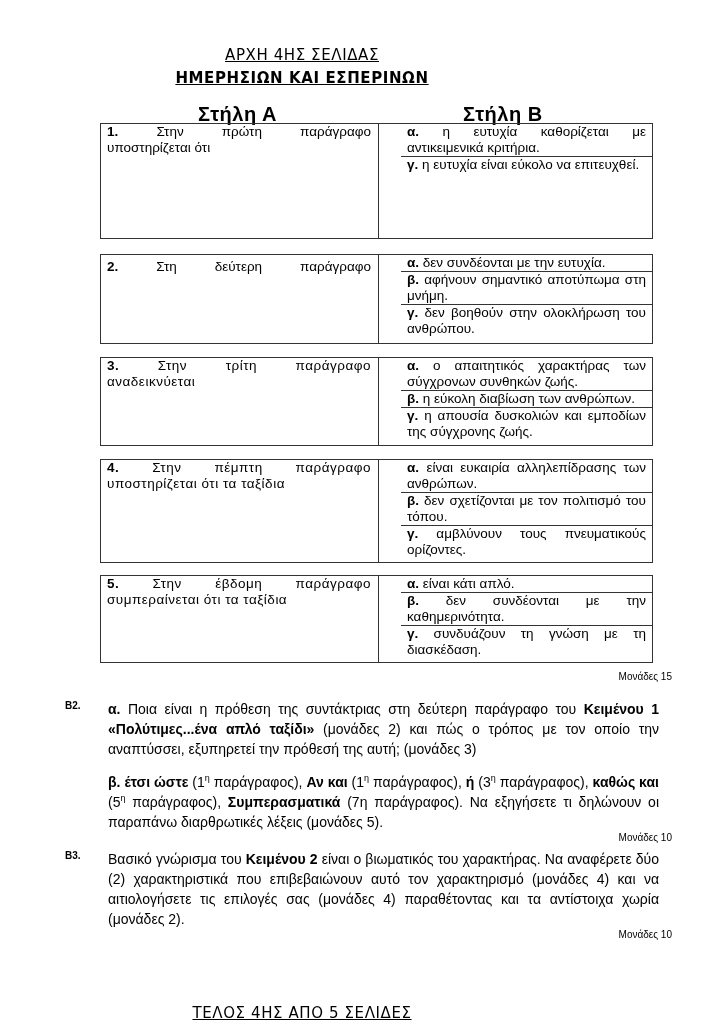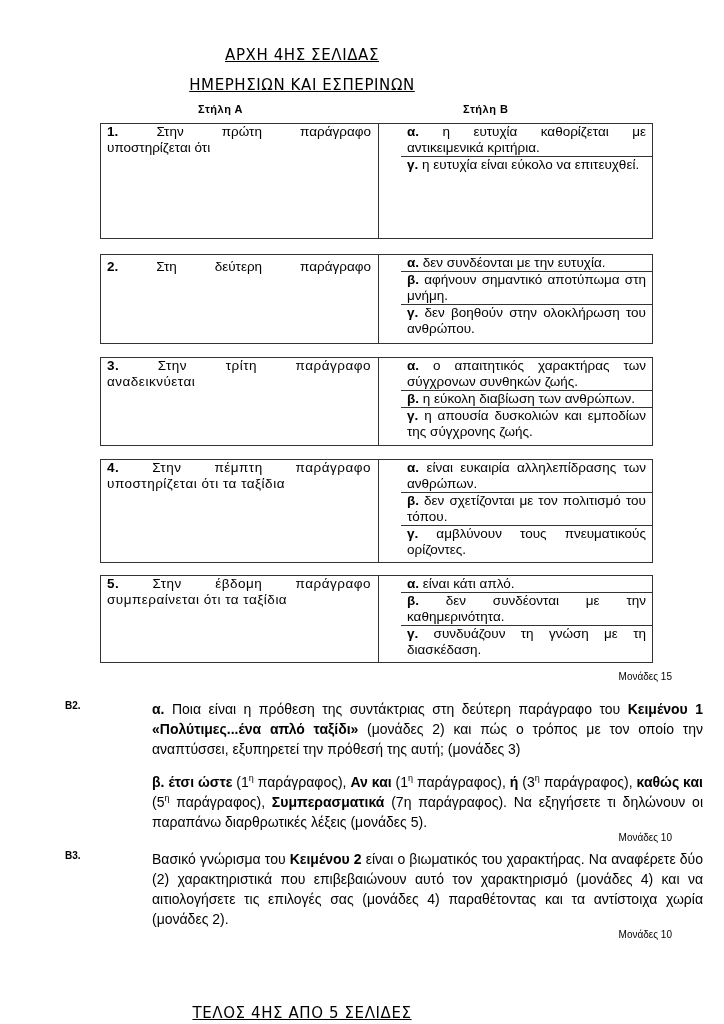--- a/index.html
+++ b/index.html
@@ -1,23 +1,23 @@
 <!DOCTYPE html>
 <html><head>
 <meta charset="utf-8">
 <style>
   * { box-sizing: border-box; margin: 0; padding: 0; }
   html, body { width: 724px; height: 1024px; background: #ffffff; }
   body { position: relative; font-family: "Liberation Sans", sans-serif; color: #000; overflow: hidden; }
 
   .hdr { position: absolute; left: 0; width: 604px; text-align: center; font-family: "DejaVu Sans", sans-serif; font-size: 15px; text-decoration: underline; letter-spacing: 0.6px; }
   #hdr1 { top: 46px; }
-  #hdr2 { top: 76px; }
+  #hdr2 { top: 69px; font-weight: bold; }
 
-  .colhead { position: absolute; top: 103px; font-weight: bold; font-size: 11px; letter-spacing: 0.5px; }
+  .colhead { position: absolute; top: 103px; font-weight: bold; font-size: 20px; letter-spacing: 0.5px; }
   #colA { left: 198px; }
   #colB { left: 463px; }
 
   .mt { position: absolute; left: 100px; width: 553px; border: 1px solid #333; display: flex; }
   .mt .left { width: 278px; border-right: 1px solid #333; padding: 0 7px 0 6px; font-size: 13.5px; line-height: 16px; text-align: justify; text-align-last: left; }
   .mt .left .firstline { display: flex; justify-content: space-between; }
   .mt .right { flex: 1; display: flex; flex-direction: column; }
   .mt .opt { border-bottom: 1px solid #333; padding: 0 6px 0 6px; font-size: 13.5px; line-height: 16px; text-align: justify; margin-left: 22px; }
   .mt .opt:last-child { border-bottom: none; flex: 1; }
   .b { font-weight: bold; }
@@ -27,21 +27,21 @@
   #t3 { top: 357px; height: 89px; }
   #t4 { top: 459px; height: 104px; }
   #t5 { top: 575px; height: 88px; }
 
   .monades { position: absolute; right: 52px; font-weight: normal; font-size: 10px; }
   #m15 { top: 671px; }
   #m10a { top: 832px; }
   #m10b { top: 929px; }
 
   .qlabel { position: absolute; left: 65px; font-weight: bold; font-size: 10px; }
-  .qtext { position: absolute; left: 108px; width: 551px; font-size: 14px; line-height: 20px; text-align: justify; margin-left: 44px; }
+  .qtext { position: absolute; left: 108px; width: 551px; font-size: 14px; line-height: 20px; text-align: justify; }
   #b2label { top: 700px; }
   #b2a { top: 699px; }
   #b2b { top: 772px; }
   #b3label { top: 850px; }
   #b3 { top: 849px; }
   sup { font-size: 9px; vertical-align: super; line-height: 0; }
 
   #footer { top: 962px; margin-top: 42px; }
 </style>
 </head>

